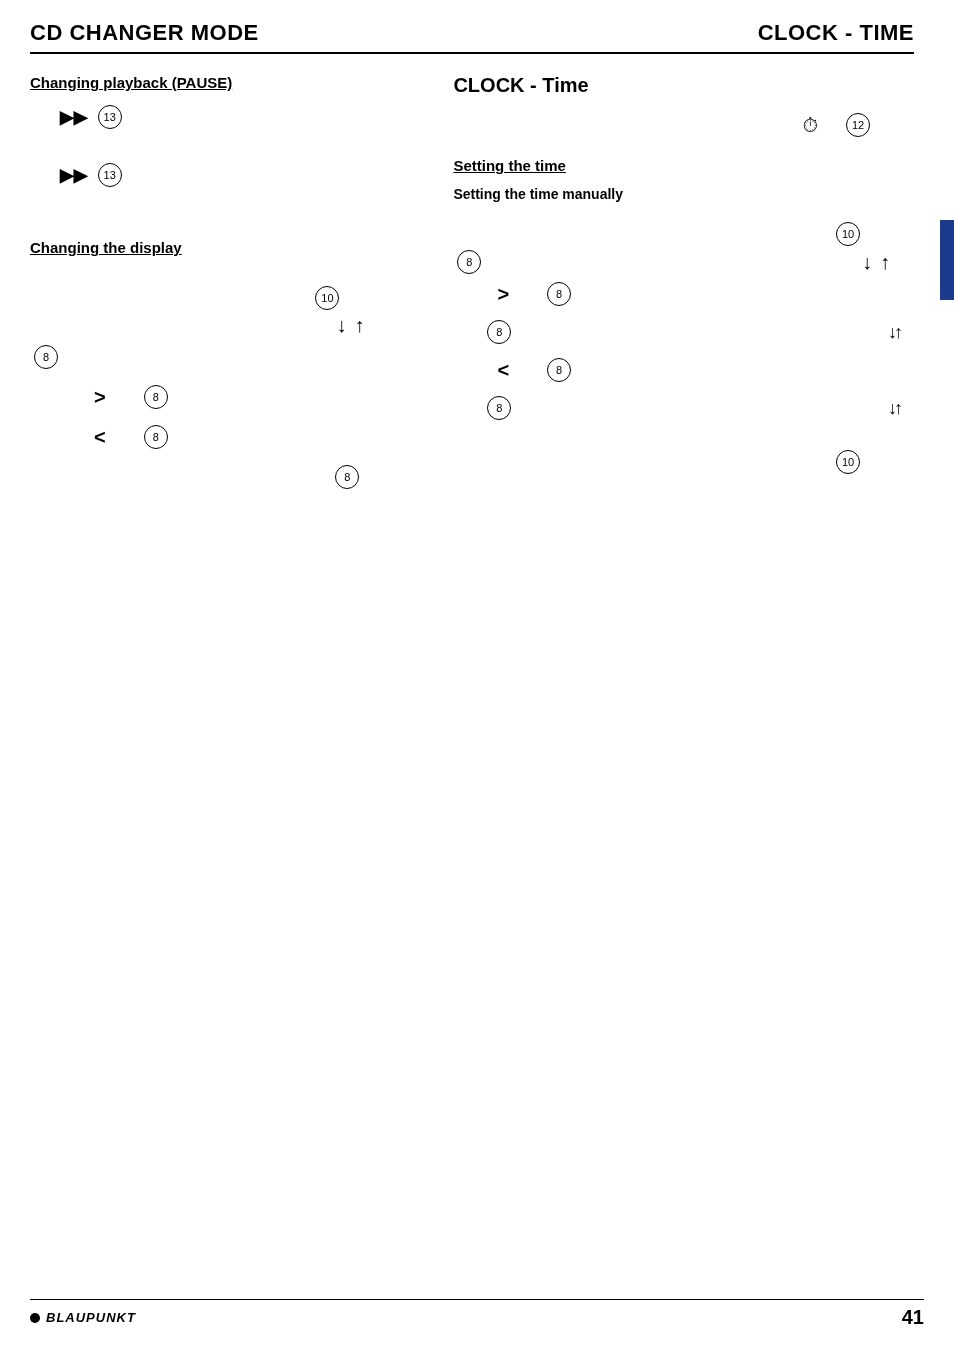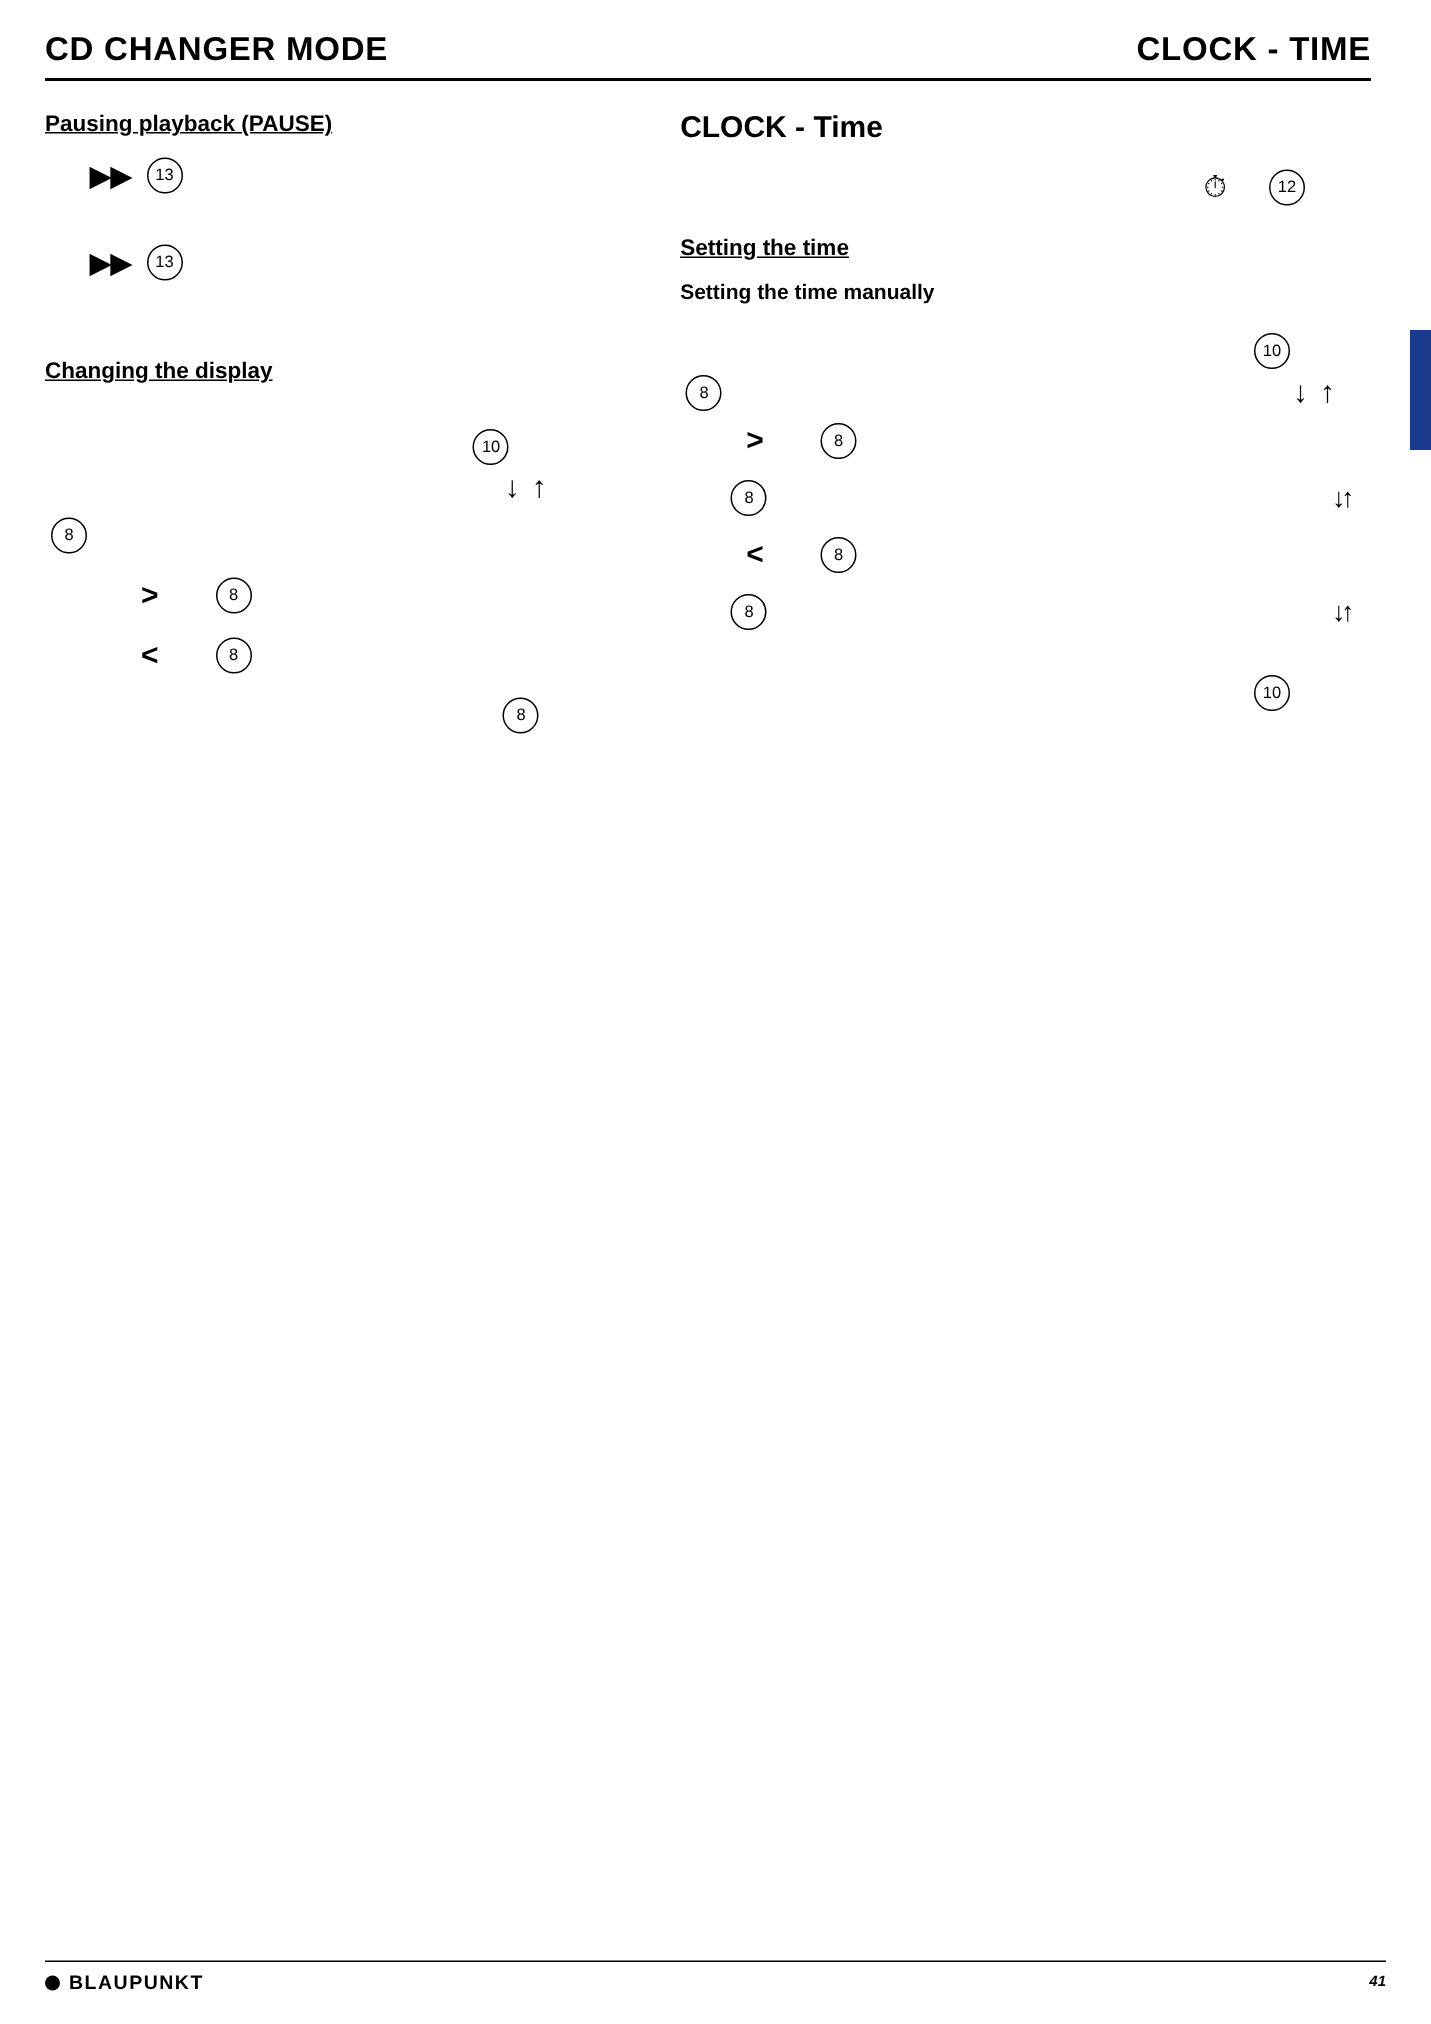--- a/index.html
+++ b/index.html
@@ -165,28 +165,28 @@
       width: 10px;
       height: 10px;
       border-radius: 50%;
       background: #000;
       display: inline-block;
     }
 
     .footer-brand-text {
       font-size: 13px;
       font-weight: 900;
+      font-style: italic;
       letter-spacing: 1px;
       text-transform: uppercase;
     }
 
     .footer-page {
-      font-size: 10px;
-      font-weight: 700;
-      font-style: italic;
+      font-size: 20px;
+      font-weight: 700;
     }
 
     
     .indent { padding-left: 30px; }
 
   </style>
 </head>
 <body>
 
 <div class="page">
@@ -196,21 +196,21 @@
   <div class="header-row">
     <span class="header-left">CD CHANGER MODE</span>
     <span class="header-right">CLOCK - TIME</span>
   </div>
 
   <div class="content-columns">
 
     <div class="left-col">
 
       <div>
-        <span class="section-heading-underline">Pausing playback (PAUSE)</span>
+        <span class="section-heading-underline">Changing playback (PAUSE)</span>
         <div class="instr-row indent">
           <span class="arrow-forward">▶▶</span>
           <span class="circle-badge">13</span>
         </div>
       </div>
 
       <div class="spacer-lg"></div>
 
       <div>
         <div class="instr-row indent">

